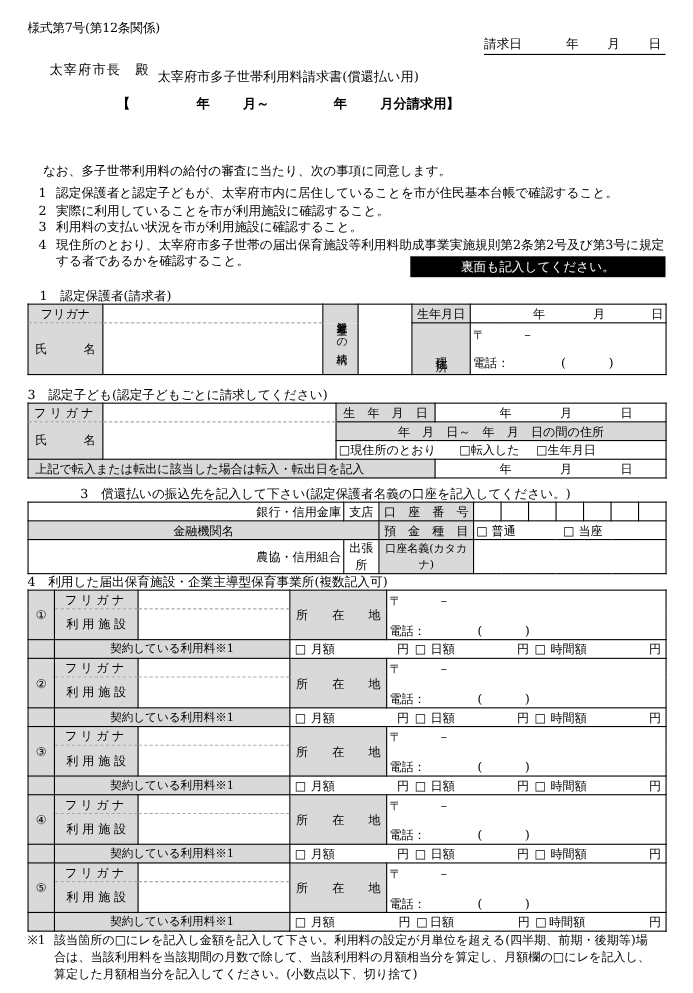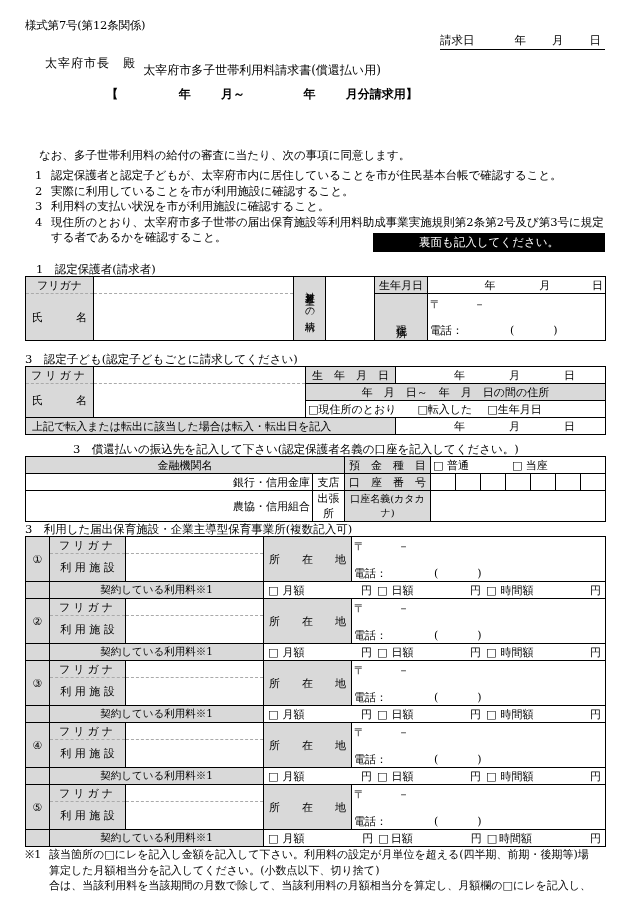--- a/index.html
+++ b/index.html
@@ -243,56 +243,56 @@
       <col style="width:25px">
         <col style="width:25px">
         <col style="width:25px">
       <col style="width:25px">
         <col style="width:25px">
         <col style="width:25px">
         <col style="width:25px">
     </colgroup>
     <tbody>
         <tr>
+      <td class="rgt">
+        <span>銀行・信用金庫</span>
+      </td>
+      <td class="ctr">支店</td>
+      <td class="gr ctr">口　座　番　号</td>
+      <td></td>
+      <td></td>
+      <td></td>
+      <td></td>
+      <td></td>
+      <td></td>
+      <td></td>
+    </tr>
+    <tr>
       <td class="gr ctr" colspan="2">金融機関名</td>
       <td class="gr ctr">預　金　種　目</td>
       <td colspan="7">
         <span class="cb">□</span>
         <span>普通</span>
         <span style="display:inline-block;width:36px"></span>
         <span class="cb">□</span>
         <span>当座</span>
       </td>
     </tr>
     <tr>
       <td class="rgt">
-        <span>銀行・信用金庫</span>
-      </td>
-      <td class="ctr">支店</td>
-      <td class="gr ctr">口　座　番　号</td>
-      <td></td>
-      <td></td>
-      <td></td>
-      <td></td>
-      <td></td>
-      <td></td>
-      <td></td>
-    </tr>
-    <tr>
-      <td class="rgt">
         <span>農協・信用組合</span>
       </td>
       <td class="ctr">出張所</td>
       <td class="gr ctr" style="font-size:10px">口座名義(カタカナ)</td>
       <td colspan="7"></td>
     </tr>
   </tbody>
     </table>
 
-  <div class="sec-h" style="left:25px;top:522px;">3　利用した届出保育施設・企業主導型保育事業所(複数記入可)</div>
+  <div class="sec-h" style="left:25px;top:522px;">4　利用した届出保育施設・企業主導型保育事業所(複数記入可)</div>
 
   <table class="frm" style="left:25px;top:536px;width:580px;">
     <colgroup>
       <col style="width:24px">
         <col style="width:76px">
         <col style="width:138px">
       <col style="width:88px">
         <col style="width:254px">
     </colgroup>
 
@@ -532,17 +532,17 @@
       </td>
     </tr>
   </tbody>
     </table>
 
   <div class="foot">
     <div class="fl">
       <span class="fn">※1</span>
       <span class="ft">該当箇所の□にレを記入し金額を記入して下さい。利用料の設定が月単位を超える(四半期、前期・後期等)場</span>
     </div>
+    <div class="ind">合は、当該利用料を当該期間の月数で除して、当該利用料の月額相当分を算定し、月額欄の□にレを記入し、</div>
     <div class="ind">算定した月額相当分を記入してください。(小数点以下、切り捨て)</div>
-    <div class="ind">合は、当該利用料を当該期間の月数で除して、当該利用料の月額相当分を算定し、月額欄の□にレを記入し、</div>
   </div>
 
 </div>
 
 </body></html>

